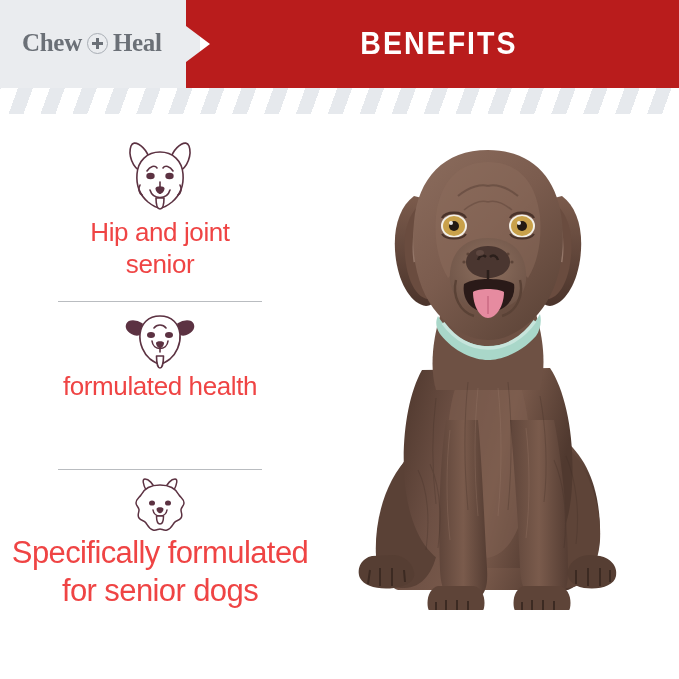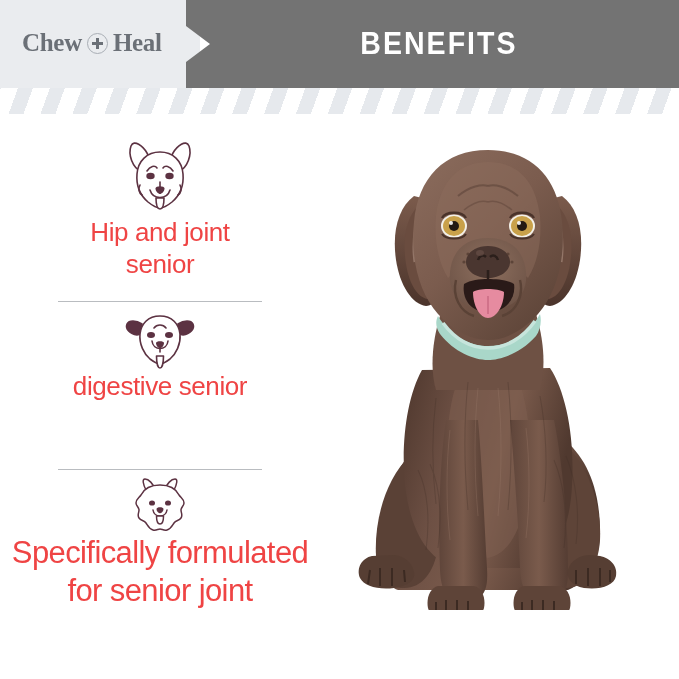--- a/index.html
+++ b/index.html
@@ -54,21 +54,21 @@
     margin-left: -1.5px;
   }
   .logo-plus::after {
     top: 50%; left: 4px; height: 3px; width: 11px;
     margin-top: -1.5px;
   }
 
   .header-band {
     position: absolute; left: 186px; top: 0;
     width: 493px; height: 88px;
-    background: #737373;
+    background: #b91c1c;
     clip-path: polygon(0 0, 100% 0, 100% 100%, 0 100%, 0 62px, 24px 44px, 0 26px);
   }
   .header-title {
     position: absolute; left: 0; top: 0;
     width: 493px; height: 88px;
     display: flex; align-items: center; justify-content: center;
     padding-left: 14px;
     color: #ffffff;
     font-family: "Liberation Sans", sans-serif;
     font-weight: bold;
@@ -221,21 +221,21 @@
 
           <path d="M36 33 C37 43 51 43 52 33"></path>
           <path d="M44 36 C44 40 44 42 44 44"></path>
 
           <path d="M40 35 C40 32.5 48 32.5 48 35 C48 38 45.5 40 44 40 C42.5 40 40 38 40 35 Z" fill="#5c3242" stroke="none"></path>
 
           <path d="M40.5 48 C40.5 55 42 60 44 60 C46 60 47.5 55 47.5 48 Z" fill="#ffffff"></path>
         </svg>
       </div>
       <div class="benefit-text">
-        <div>digestive senior</div>
+        <div>formulated health</div>
       </div>
     </div>
 
     <div class="divider divider-2"></div>
 
     <div class="benefit benefit-3">
       <div class="benefit-icon">
         <svg width="84" height="58" viewBox="0 0 84 58" fill="none" stroke="#5c3242" stroke-width="1.5" stroke-linecap="round" stroke-linejoin="round">
 
           <path d="M28 14 C25 8 24 3 27 3 C31 3 35 8 37 13 Z" fill="#ffffff"></path>
@@ -253,21 +253,21 @@
 
           <path d="M35 34 C36 42 48 42 49 34"></path>
 
           <path d="M38.5 33 C38.5 30.8 45.5 30.8 45.5 33 C45.5 35.6 43.4 37.2 42 37.2 C40.6 37.2 38.5 35.6 38.5 33 Z" fill="#5c3242" stroke="none"></path>
 
           <path d="M38.5 40 C38.5 45 40 48 42 48 C44 48 45.5 45 45.5 40 Z" fill="#ffffff"></path>
         </svg>
       </div>
       <div class="benefit-text">
         <div>Specifically formulated</div>
-        <div>for senior joint</div>
+        <div>for senior dogs</div>
       </div>
     </div>
 
   </div>
 
   <div class="dog-photo">
     <svg viewBox="0 0 345 510" xmlns="http://www.w3.org/2000/svg">
       <defs>
         <linearGradient id="furBody" x1="0" y1="0" x2="1" y2="0.3">
           <stop offset="0%" stop-color="#4e372d"></stop>

